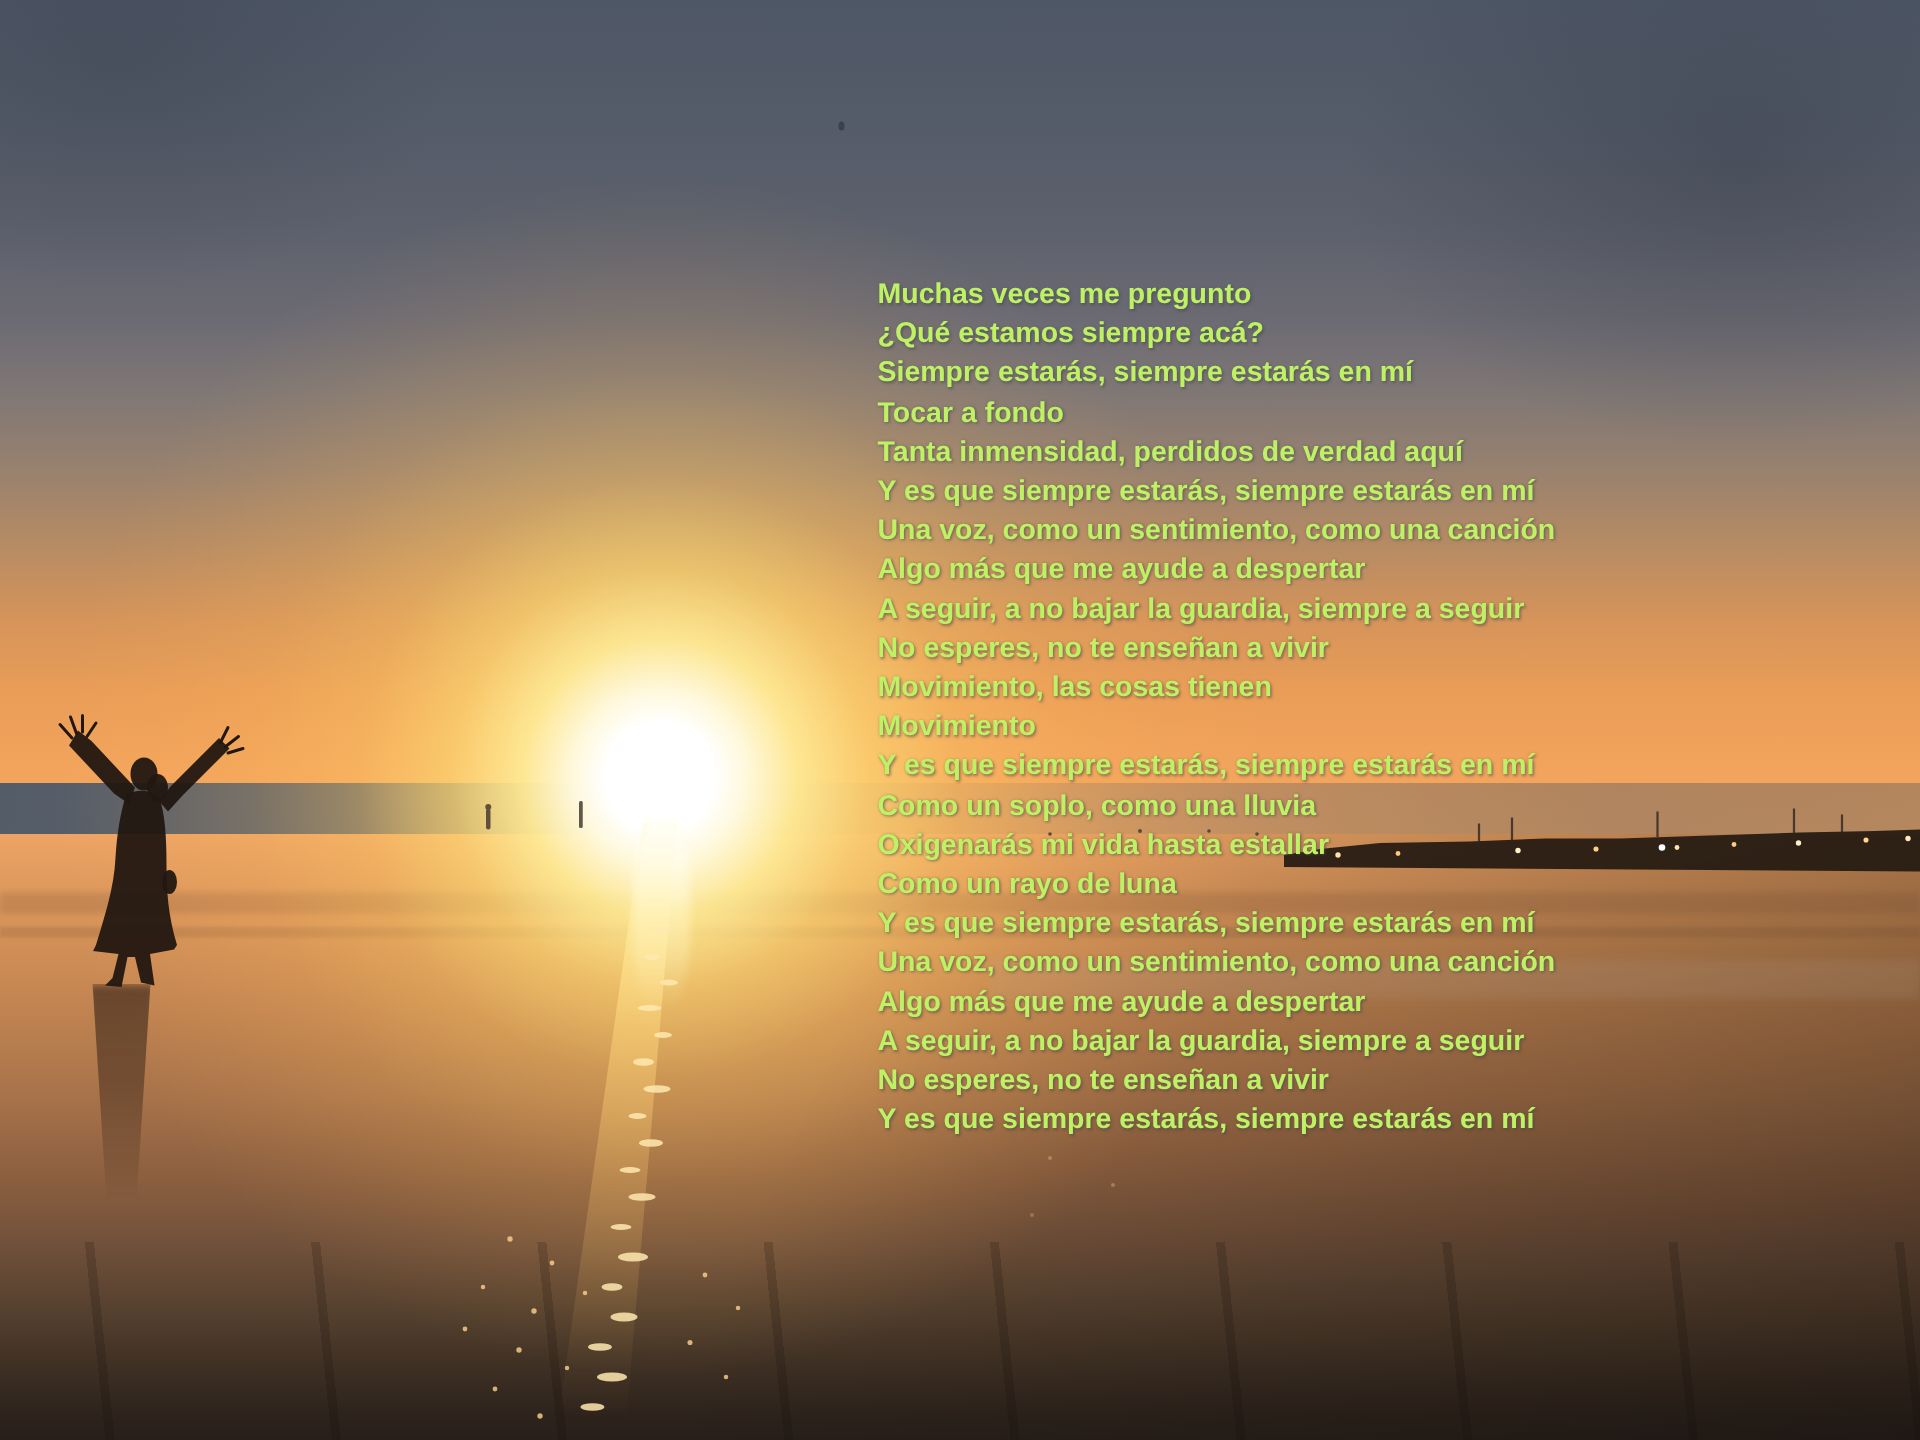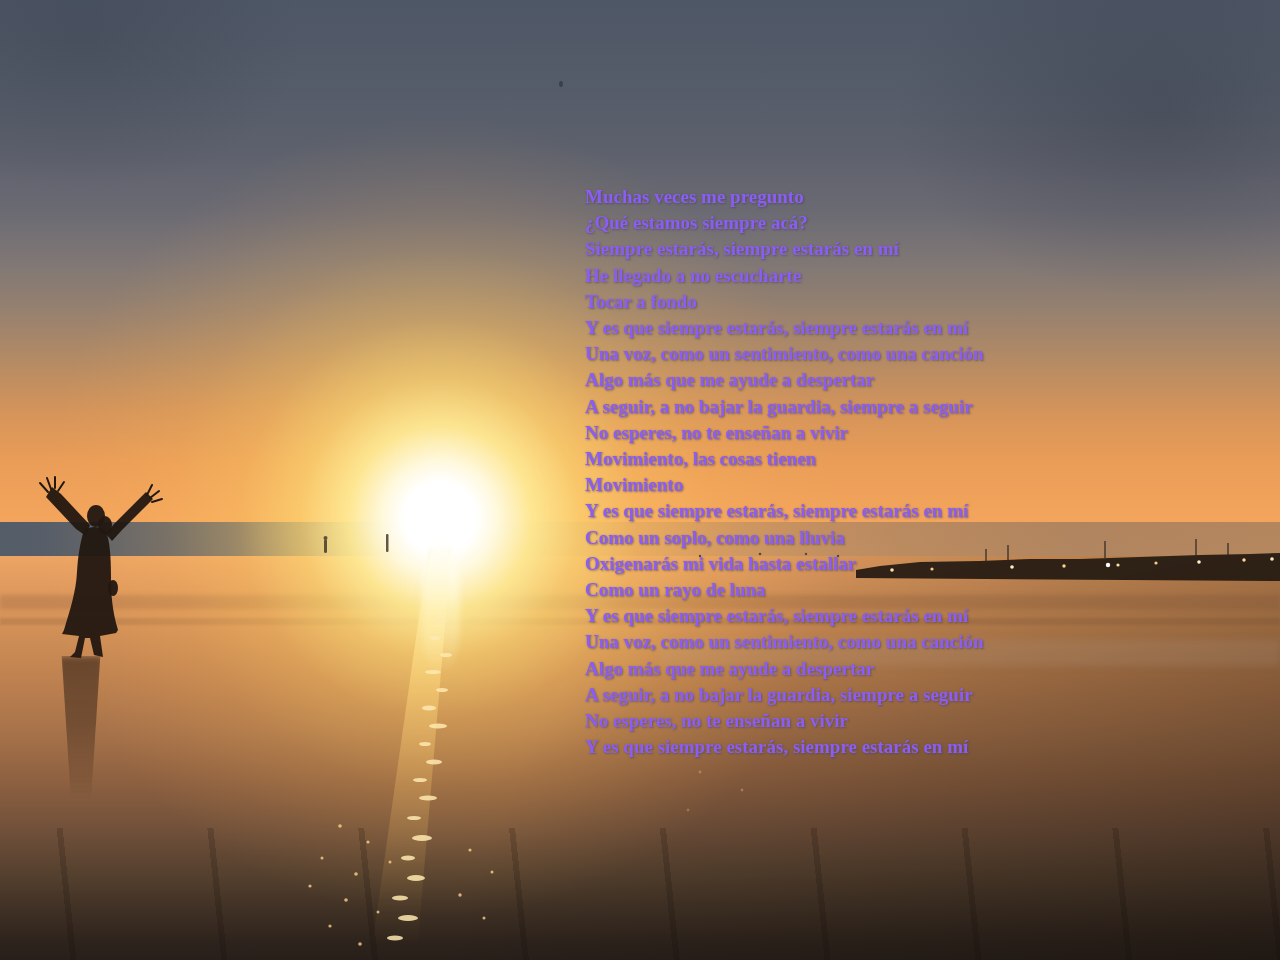--- a/index.html
+++ b/index.html
@@ -81,24 +81,23 @@
     position:absolute;left:58px;top:656px;width:46px;height:142px;
     background:linear-gradient(180deg, rgba(45,29,21,.62), rgba(45,29,21,.44) 48%, rgba(45,29,21,.16) 84%, rgba(45,29,21,0));
     clip-path:polygon(8% 0%, 92% 0%, 72% 100%, 28% 100%);
     filter:blur(3px);
   }
   
   .detail-svg{position:absolute;left:0;top:0;width:1280px;height:960px;}
   
   .lyrics{
     position:absolute;left:585px;top:184px;
-    color:#8b5cf6;font-weight:bold;font-size:19px;line-height:26.2px;
+    color:#bef264;font-weight:bold;font-size:19px;line-height:26.2px;
     text-shadow:1px 1px 2px rgba(70,70,76,.55), 0 0 2px rgba(95,95,100,.30);
     white-space:nowrap;
-    font-family:Liberation Serif, serif;
   }
 </style>
 </head>
 <body>
 
 <div id="canvas">
   <div class="sky"></div>
   <div class="sky-vignette"></div>
   <div class="water"></div>
   <div class="sea-band"></div>
@@ -206,22 +205,22 @@
           <path d="M150,498 L159,491"></path>
           <path d="M152,502 L162,499"></path>
       </g>
     </g>
   </svg>
 
   <div class="lyrics">
       <div class="lyric-line">Muchas veces me pregunto</div>
       <div class="lyric-line">¿Qué estamos siempre acá?</div>
       <div class="lyric-line">Siempre estarás, siempre estarás en mí</div>
-      <div class="lyric-line">He llegado a no escucharte</div>
       <div class="lyric-line">Tocar a fondo</div>
+      <div class="lyric-line">Tanta inmensidad, perdidos de verdad aquí</div>
       <div class="lyric-line">Y es que siempre estarás, siempre estarás en mí</div>
       <div class="lyric-line">Una voz, como un sentimiento, como una canción</div>
       <div class="lyric-line">Algo más que me ayude a despertar</div>
       <div class="lyric-line">A seguir, a no bajar la guardia, siempre a seguir</div>
       <div class="lyric-line">No esperes, no te enseñan a vivir</div>
       <div class="lyric-line">Movimiento, las cosas tienen</div>
       <div class="lyric-line">Movimiento</div>
       <div class="lyric-line">Y es que siempre estarás, siempre estarás en mí</div>
       <div class="lyric-line">Como un soplo, como una lluvia</div>
       <div class="lyric-line">Oxigenarás mi vida hasta estallar</div>

